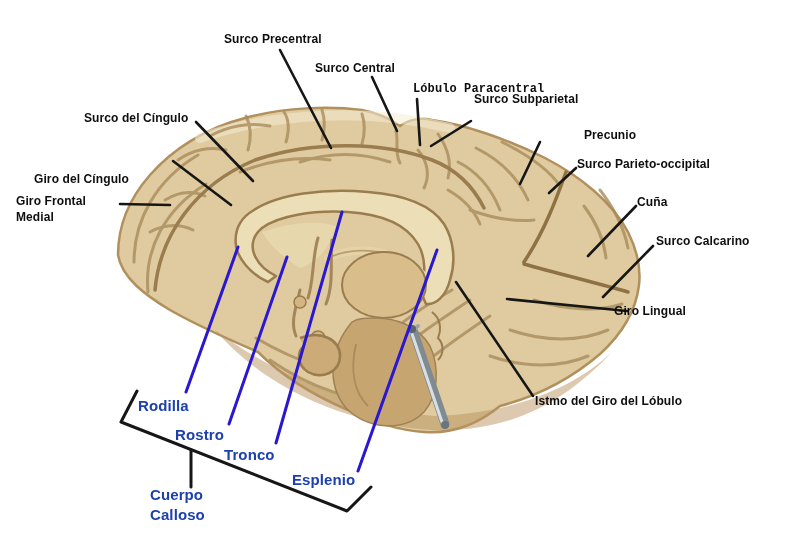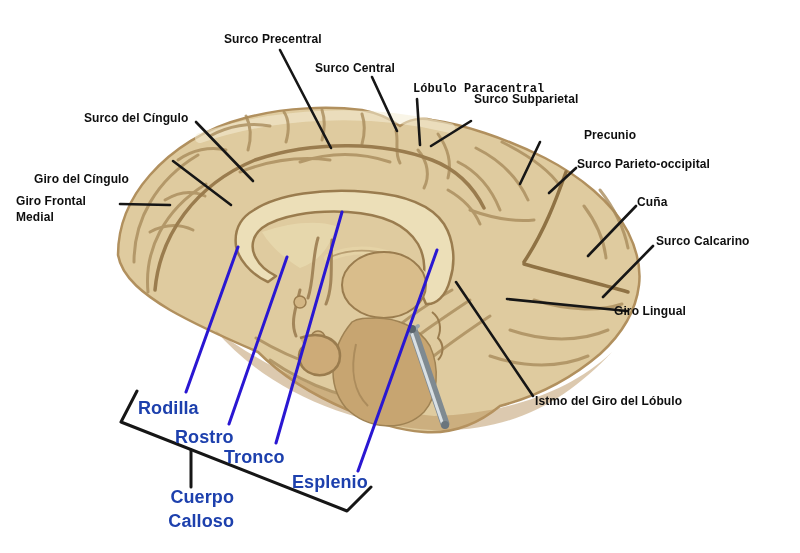--- a/index.html
+++ b/index.html
@@ -16,24 +16,24 @@
     font-family:"Liberation Sans",sans-serif;
     font-weight:bold;
     font-size:12px;
     line-height:1.35;
     color:#0e0e0e;
     white-space:nowrap;
     letter-spacing:0.1px;
   }
   .label.blue{
     color:#1d40ad;
-    font-size:18px;
+    font-size:15px;
   }
   .label.wrap{white-space:normal;}
-  .label.center{text-align:right;}
+  .label.center{text-align:left;}
 </style>
 </head>
 <body>
 
 <div id="diagram">
 
   <svg id="brain-svg" width="800" height="553" viewBox="0 0 800 553">
 
     <g>
 

